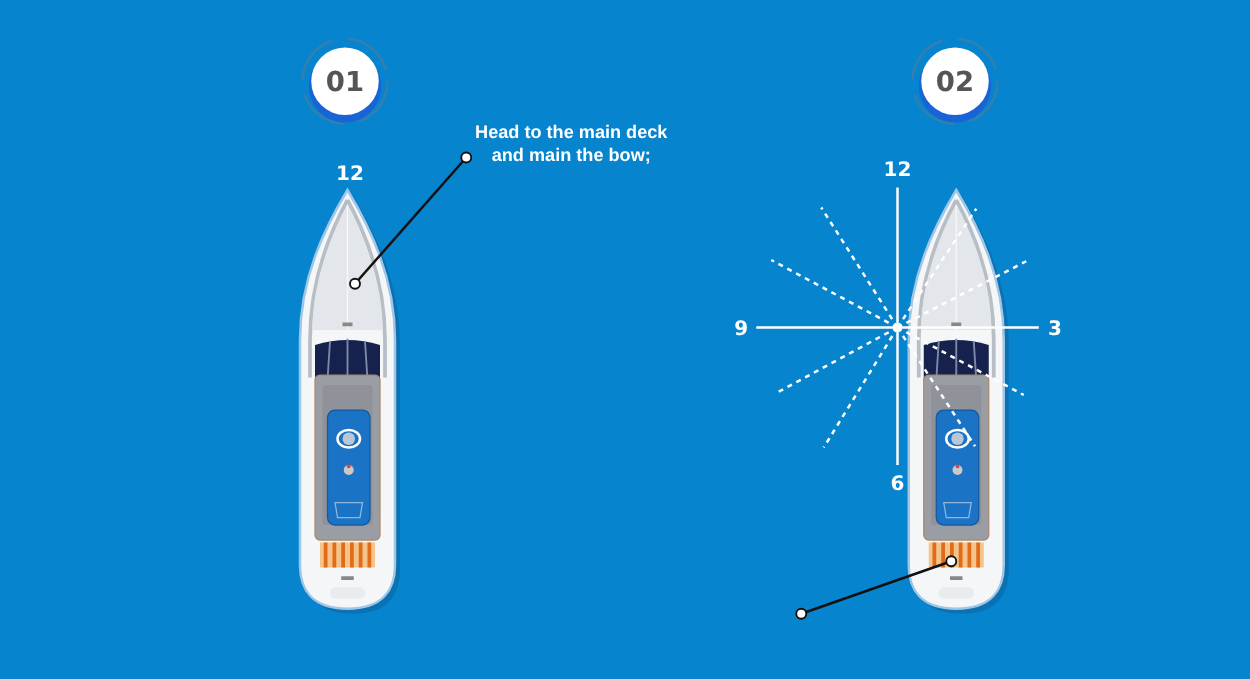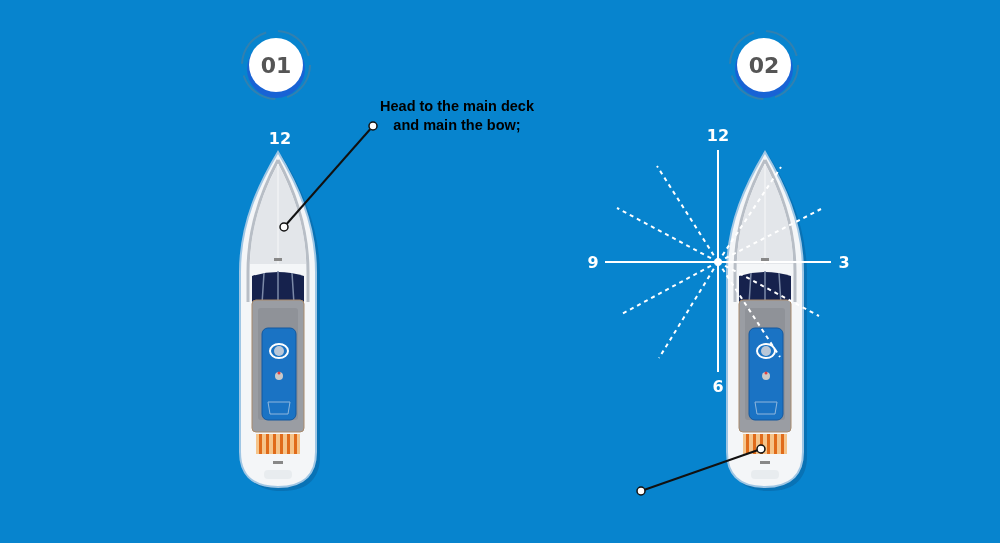--- a/index.html
+++ b/index.html
@@ -1,19 +1,19 @@
 <!DOCTYPE html>
 <html><head>
 <meta charset="utf-8">
 <style>
   html,body{margin:0;padding:0;}
   body{width:1000px;height:543px;overflow:hidden;background:#0784CE;font-family:"Liberation Sans",sans-serif;position:relative;}
   .stage{position:absolute;left:0;top:0;width:804px;height:543px;margin-left:23px;}
   svg{position:absolute;left:0;top:0;}
-  .callout{position:absolute;color:#000000;font-weight:bold;font-size:14.5px;line-height:19px;text-align:center;white-space:nowrap;}
+  .callout{position:absolute;color:#ffffff;font-weight:bold;font-size:14.5px;line-height:19px;text-align:center;white-space:nowrap;}
   .badge-text{font-family:"DejaVu Sans",sans-serif;font-weight:bold;}
   .clock-label{font-family:"DejaVu Sans",sans-serif;font-weight:bold;fill:#fff;font-size:16px;}
 </style>
 </head>
 <body style="background: rgb(7, 132, 206);">
 
 <div class="stage">
 
 <svg width="1000" height="543" viewBox="0 0 1000 543">
   <defs>

